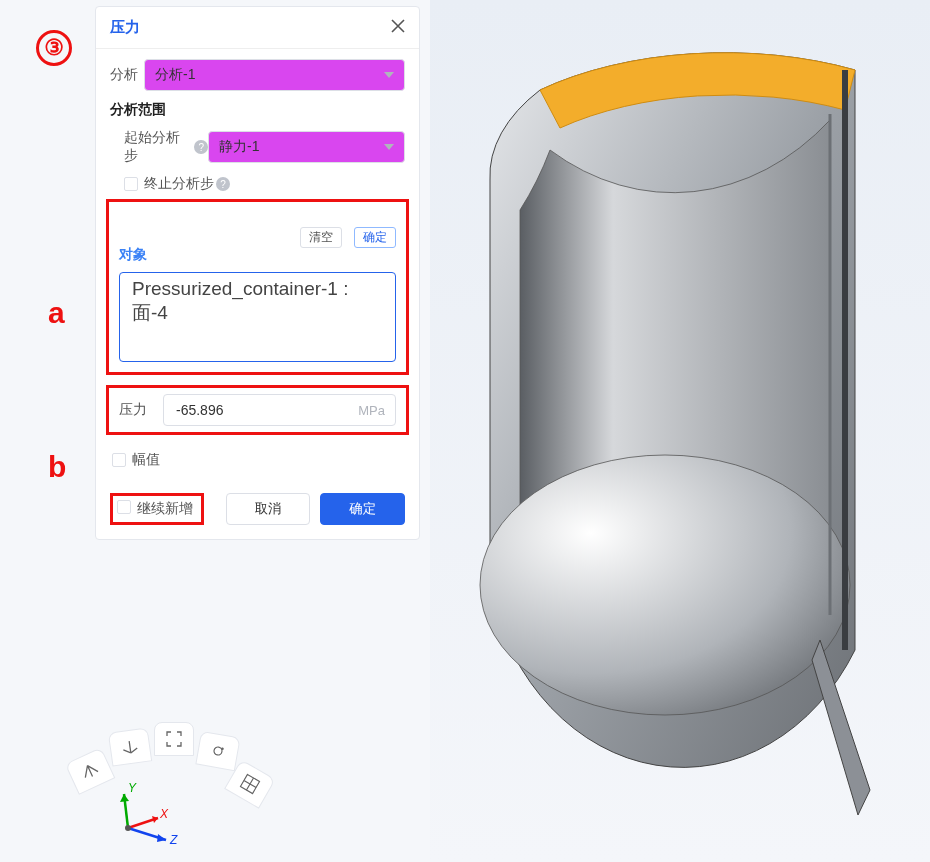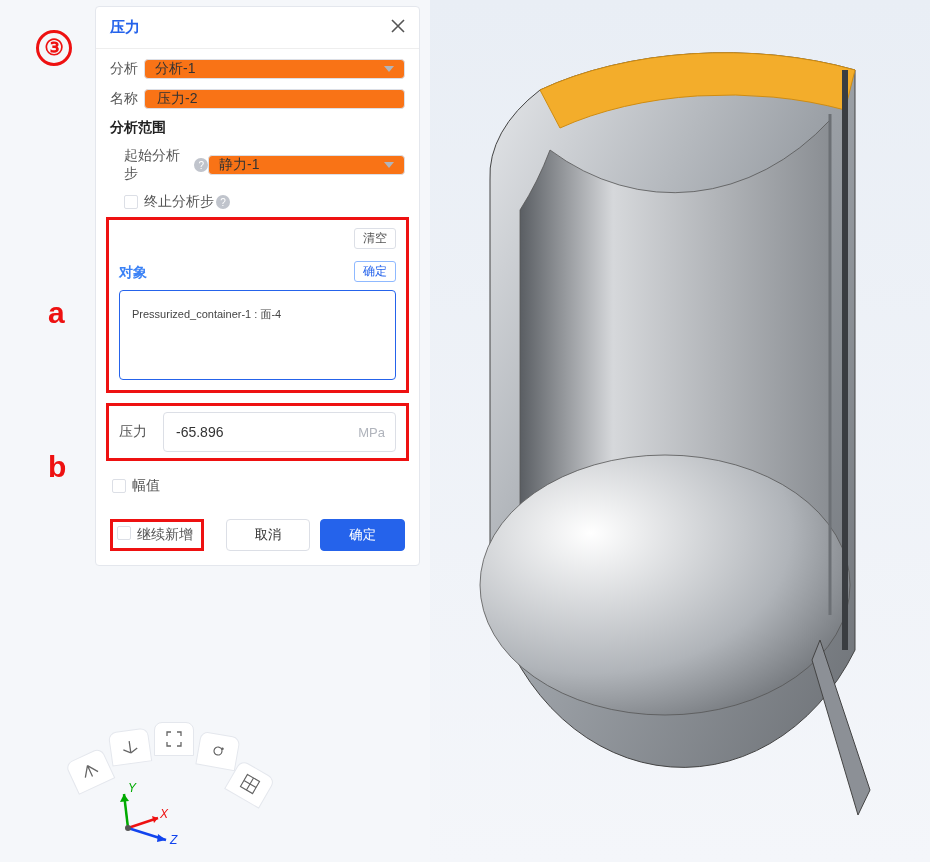--- a/index.html
+++ b/index.html
@@ -38,25 +38,25 @@
     align-items: center;
     margin-bottom: 10px;
     gap: 0;
   }
   .row-label { width: 34px; color: #555; }
   .select, .input {
     flex: 1;
     border: 1px solid #dcdfe6;
     border-radius: 4px;
     padding: 6px 10px;
-    height: 20px;
+    height: 32px;
     display: flex;
     align-items: center;
     justify-content: space-between;
-    background: #f97316;
+    background: #d946ef;
     color: #333;
   }
   .input input { border: none; outline: none; width: 100%; font: inherit; color: inherit; background: transparent; }
   .chevron {
     width: 0; height: 0;
     border-left: 5px solid transparent;
     border-right: 5px solid transparent;
     border-top: 6px solid #b0b4bc;
   }
   .section-title { font-weight: 600; margin: 6px 0 10px 0; color: #222; }
@@ -75,36 +75,36 @@
     border: 1px solid #dcdfe6;
     border-radius: 2px; display: inline-block;
     margin-right: 6px; vertical-align: middle;
     background: #fff;
   }
   .check-line { display: flex; align-items: center; color: #555; margin: 4px 0 6px 0; }
 
   .obj-section { border: 3px solid #e11; margin: 0 -4px 8px -4px; padding: 8px 10px 10px 10px; position: relative; }
   .obj-header { display: flex; align-items: center; justify-content: space-between; margin-bottom: 8px; }
   .obj-title { font-weight: 600; color: #3b82f6; margin-top: 36px; }
-  .mini-btns { display: flex; gap: 12px; flex-direction: column; }
+  .mini-btns { display: flex; gap: 12px; }
   .mini-btn {
     border: 1px solid #dcdfe6; border-radius: 3px;
     padding: 1px 8px; font-size: 12px; color: #555; cursor: pointer; background: #fff;
   }
   .mini-btn.primary { color: #2563eb; border-color: #8fb9ff; }
   .obj-list {
     border: 1.5px solid #2563eb; border-radius: 4px;
-    min-height: 90px; padding: 16px 12px;
-    color: #444; font-size: 11px;
+    min-height: 90px; padding: 5px 12px;
+    color: #444; font-size: 19px;
   }
 
   .press-section { border: 3px solid #e11; margin: 10px -4px 8px -4px; padding: 6px 10px; display: flex; align-items: center; gap: 10px; }
   .unit-input {
     flex: 1; border: 1px solid #dcdfe6; border-radius: 4px;
-    height: 40px; display: flex; align-items: center; padding: 0 10px;
+    height: 32px; display: flex; align-items: center; padding: 0 10px;
     justify-content: space-between;
   }
   .unit-input input { border: none; outline: none; width: 70%; font: inherit; color: #333; }
   .unit { color: #b0b4bc; font-size: 13px; }
 
   .amp-line { padding: 8px 0 2px 2px; }
 
   .panel-footer {
     display: flex; align-items: center;
     padding: 10px 14px 14px 14px; gap: 10px;
@@ -168,26 +168,20 @@
   <div class="panel-body">
 
     <div class="row">
       <span class="row-label">分析</span>
       <div class="select">
         <span>分析-1</span>
         <span class="chevron"></span>
       </div>
     </div>
 
-    <div class="row">
-      <span class="row-label">名称</span>
-      <div class="input">
-        <input value="压力-2" style="">
-      </div>
-    </div>
 
     <div class="section-title">分析范围</div>
 
     <div class="indent">
       <div class="row">
         <span style="width:84px; color:#555; display:flex; align-items:center;">
           <span>起始分析步</span>
           <span class="help-icon">?</span>
         </span>
         <div class="select">

